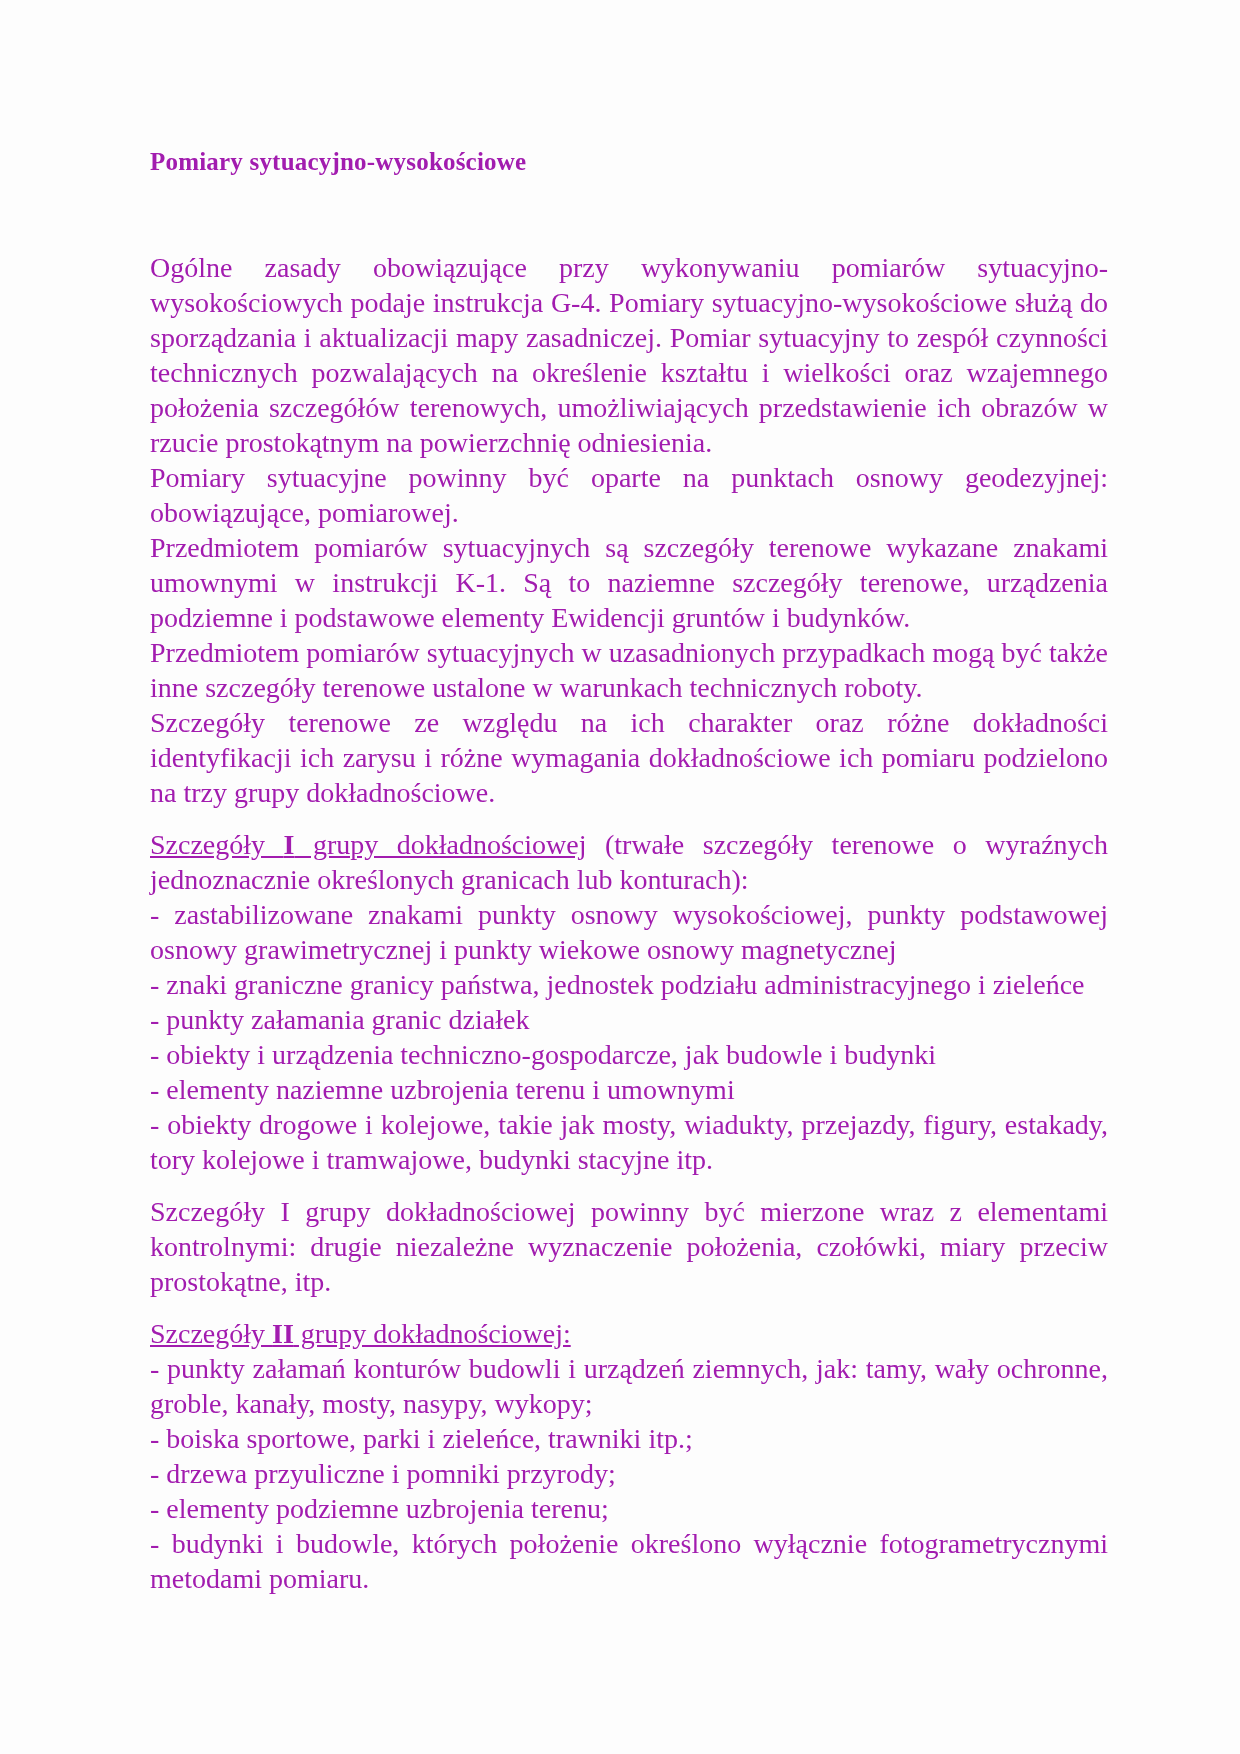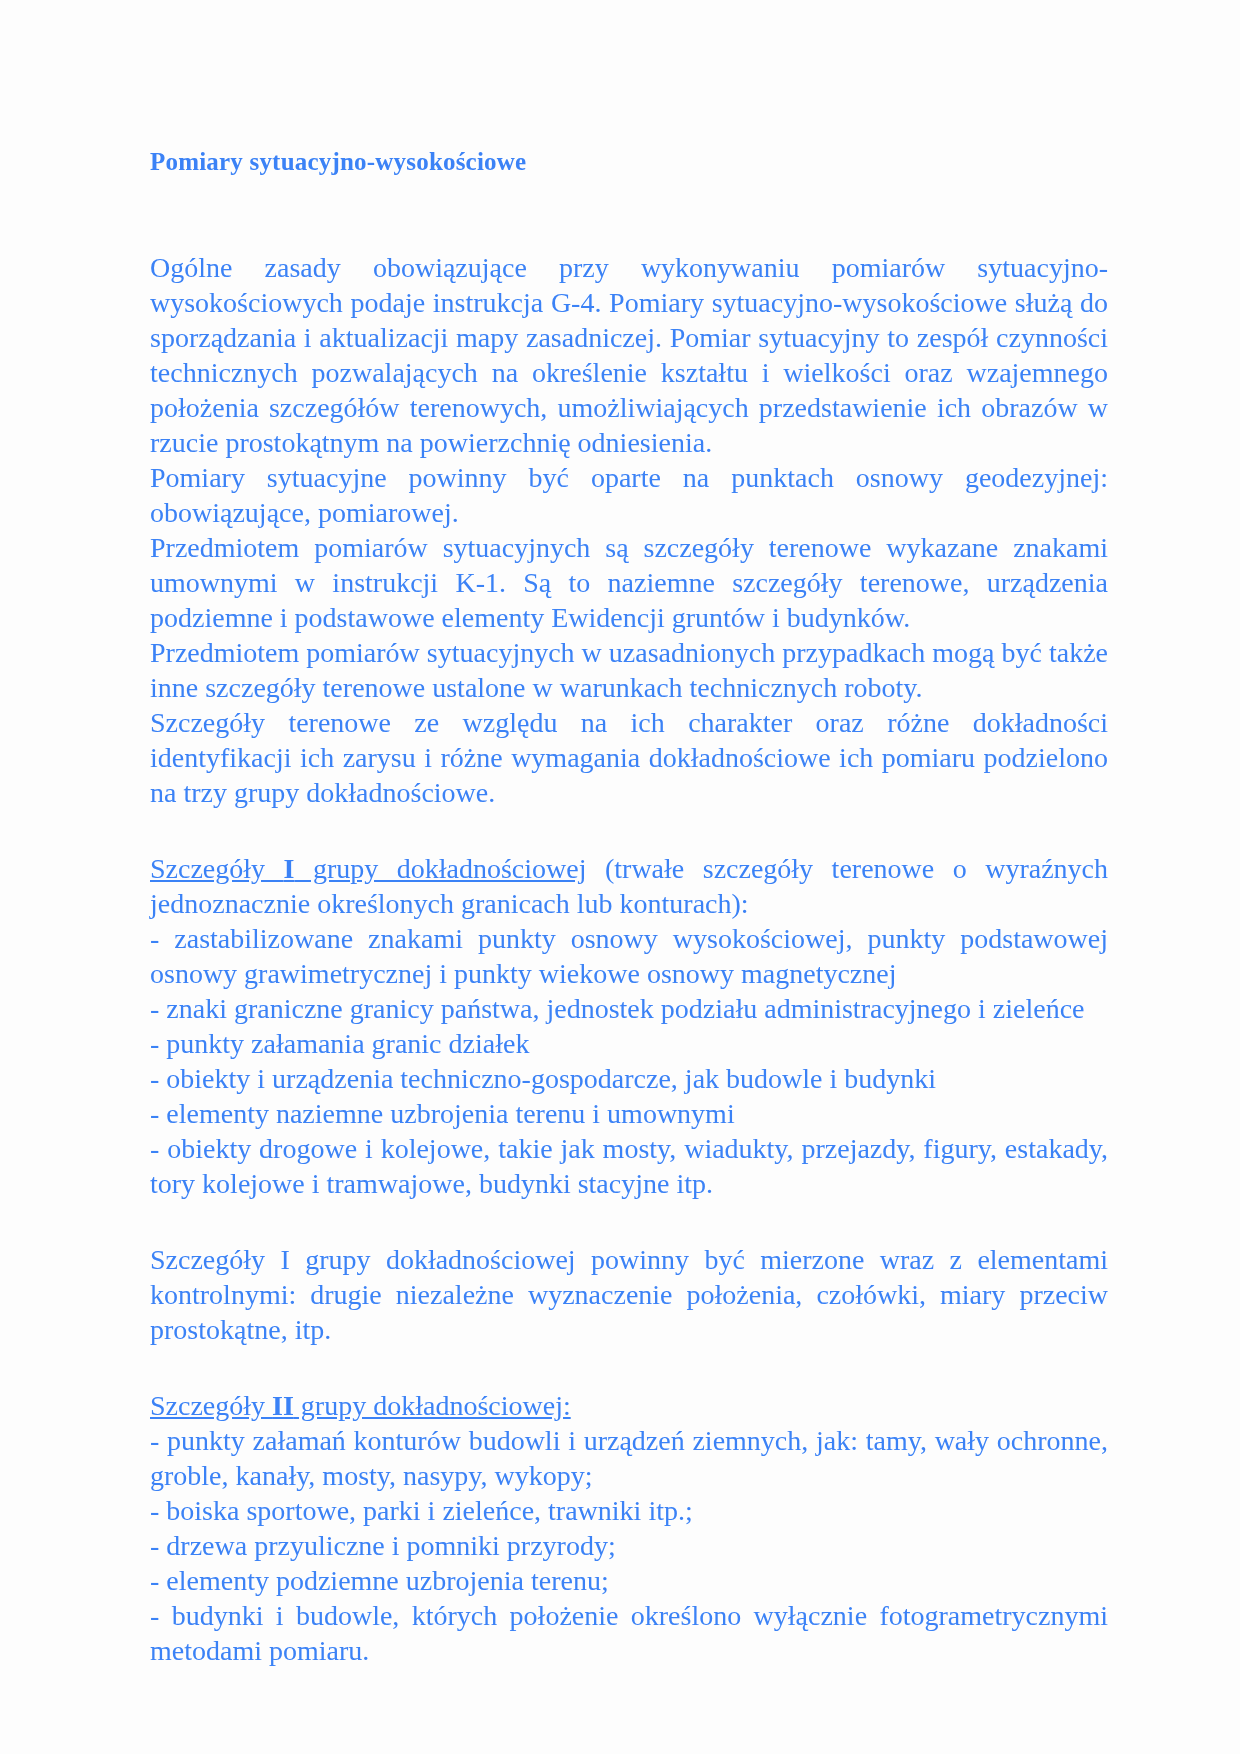--- a/index.html
+++ b/index.html
@@ -7,21 +7,21 @@
     padding: 0;
     background: #ffffff;
   }
   .page {
     position: relative;
     width: 1240px;
     height: 1754px;
     background: #fdfdfd;
     overflow: hidden;
     font-family: "Liberation Serif", "DejaVu Serif", serif;
-    color: #3b82f6;
+    color: #a21caf;
   }
   .content {
     position: absolute;
     top: 145px;
     left: 150px;
     width: 958px;
   }
   .doc-title {
     font-size: 25px;
     line-height: 33px;
@@ -29,21 +29,21 @@
     margin: 0 0 72px 0;
     letter-spacing: 0.2px;
   }
   .para {
     font-size: 28px;
     line-height: 35px;
     text-align: justify;
     margin: 0;
   }
   .gap-above {
-    margin-top: 41px;
+    margin-top: 17px;
   }
   .heading-underline {
     text-decoration: underline;
   }
   .bold {
     font-weight: bold;
   }
 </style>
 </head>
 <body>

